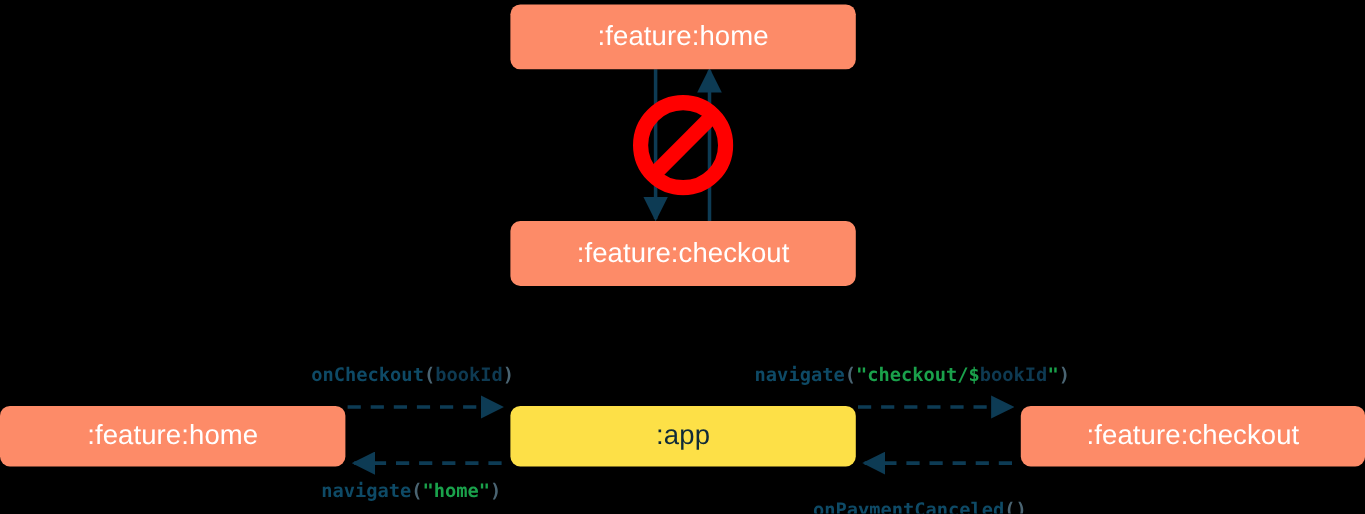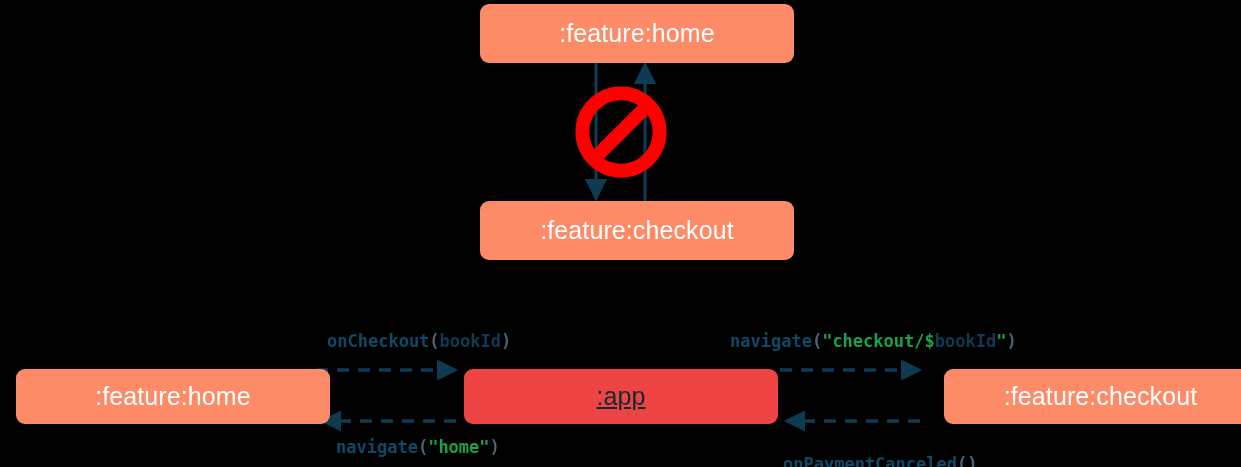--- a/index.html
+++ b/index.html
@@ -23,21 +23,20 @@
     align-items: center;
     justify-content: center;
     font-family: "Liberation Sans", sans-serif;
     font-size: 25px;
     letter-spacing: 0.1px;
     white-space: nowrap;
   }
   .node-salmon {
     background: #FD8B68;
     color: #FFFFFF;
-    margin-left: 16px;
   }
   .node-green {
     background: #00DE82;
     color: #0F2A38;
   }
 
   
   #node-home-top   { left: 464px; top: 4px;   width: 314px; height: 59px; }
   #node-checkout-top { left: 464px; top: 201px; width: 314px; height: 59px; }
 
@@ -55,21 +54,20 @@
     pointer-events: none;
   }
 
   .edge-label {
     position: absolute;
     font-family: "DejaVu Sans Mono", monospace;
     font-size: 17px;
     font-weight: bold;
     white-space: nowrap;
     letter-spacing: 0px;
-    margin-left: 44px;
   }
   .tk-fn   { color: #0E4A66; }
   .tk-str  { color: #1AA14B; }
   .tk-punc { color: #4A6472; }
   .tk-var  { color: #0E3A52; }
 
   #label-oncheckout   { left: 283px; top: 331px; }
   #label-navigate-co  { left: 686px; top: 331px; }
   #label-navigate-home{ left: 292px; top: 437px; }
   #label-oncancel     { left: 739px; top: 454px; }
@@ -123,21 +121,21 @@
   </div>
 
   <div class="node node-salmon" id="node-checkout-top" style="background: rgb(253, 139, 104); color: rgb(255, 255, 255);">
     <span>:feature:checkout</span>
   </div>
 
   <div class="node node-salmon" id="node-home-bottom" style="background: rgb(253, 139, 104); color: rgb(255, 255, 255);">
     <span>:feature:home</span>
   </div>
 
-  <div class="node node-green" id="node-app" style="background: #ef4444; color: rgb(15, 42, 56); text-decoration: underline;">
+  <div class="node node-green" id="node-app" style="background: #fde047; color: rgb(15, 42, 56);">
     <span>:app</span>
   </div>
 
   <div class="node node-salmon" id="node-checkout-bottom" style="background: rgb(253, 139, 104); color: rgb(255, 255, 255);">
     <span>:feature:checkout</span>
   </div>
 
   <div class="edge-label" id="label-oncheckout"><span class="tk-fn">onCheckout</span><span class="tk-punc">(</span><span class="tk-var">bookId</span><span class="tk-punc">)</span></div>
 
   <div class="edge-label" id="label-navigate-co"><span class="tk-fn">navigate</span><span class="tk-punc">(</span><span class="tk-str">"checkout/</span><span class="tk-str">$</span><span class="tk-var">bookId</span><span class="tk-str">"</span><span class="tk-punc">)</span></div>

